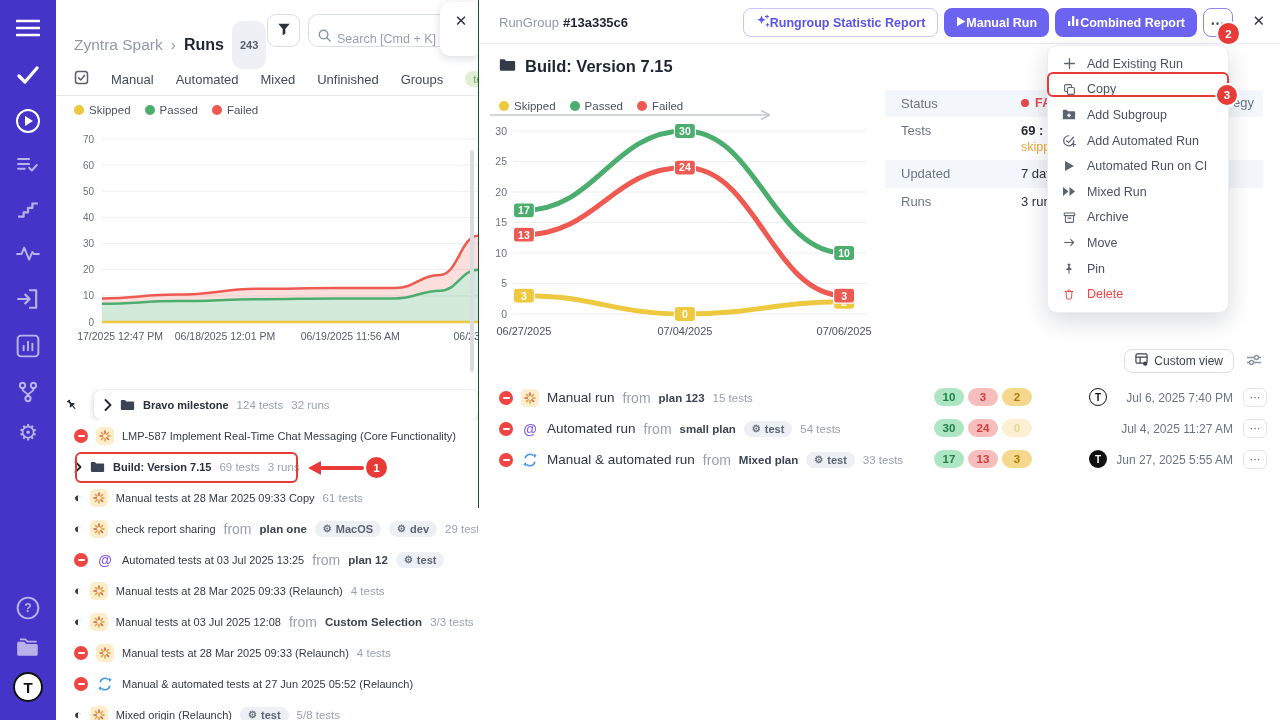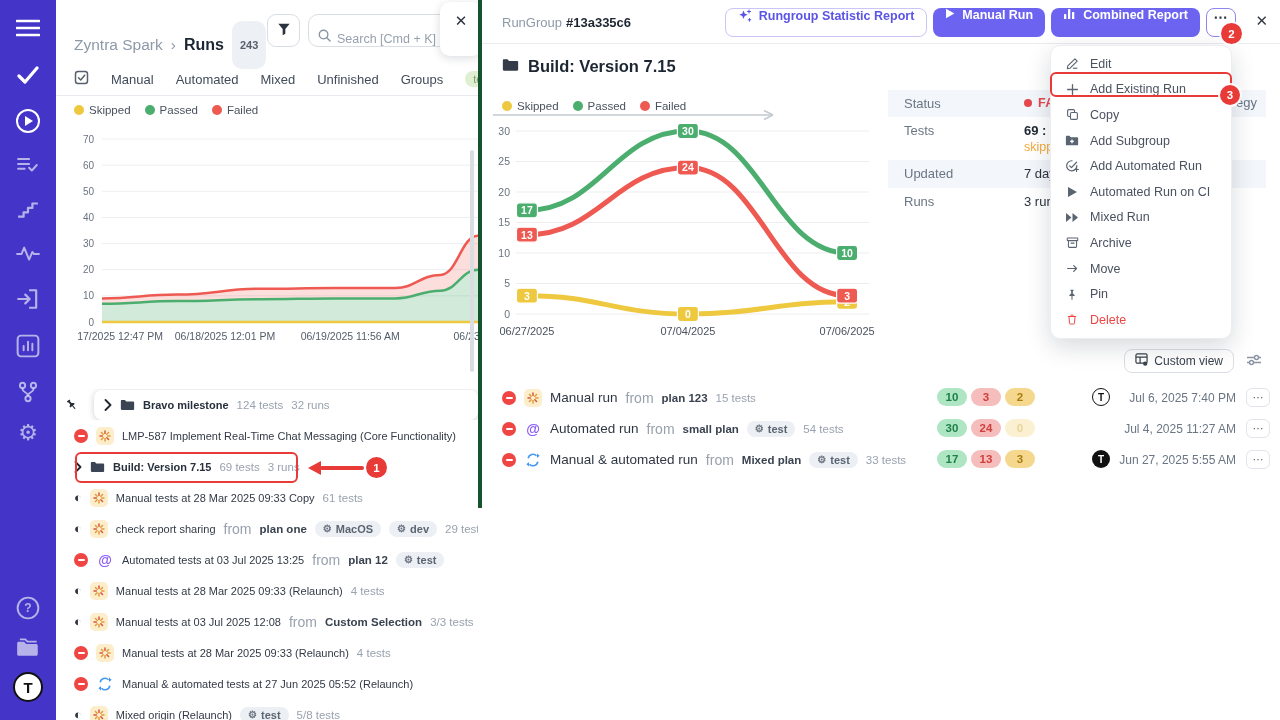--- a/index.html
+++ b/index.html
@@ -69,26 +69,26 @@
   
   .ann-box { position:absolute; border:2.5px solid #e83b38; border-radius:6px; z-index:30; pointer-events:none; }
   .ann-circle { position:absolute; width:21px; height:21px; border-radius:50%; background:#e83b38; color:#fff;
     display:flex; align-items:center; justify-content:center; font-size:11.5px; font-weight:bold; z-index:80;
     box-shadow:0 0 0 2px rgba(255,255,255,.9); }
   #ann-arrow-head { position:absolute; left:252px; top:461px; width:0; height:0; border-top:7px solid transparent;
     border-bottom:7px solid transparent; border-right:13px solid #e83b38; z-index:30; }
   #ann-arrow-bar { position:absolute; left:264px; top:466px; width:44px; height:4px; background:#e83b38; border-radius:2px; z-index:30; }
 
   
-  #rpanel { position:absolute; left:478px; top:0; width:802px; height:508px; background:#fff; border-left:4px solid #14532d; }
+  #rpanel { position:absolute; left:478px; top:0; width:802px; height:508px; background:#fff; border-left:1px solid #14532d; }
   #r-header { position:absolute; left:0; top:0; width:802px; height:44px; border-bottom:1px solid #e9ebef; }
   #rg-label { position:absolute; left:20px; top:15px; font-size:13px; color:#8e99a8; }
   #rg-label b { color:#1d2633; margin-left:4px; }
   #r-buttons { position:absolute; right:48px; top:8px; display:flex; gap:6px; height:29px; }
-  .btn { display:flex; gap:7px; border-radius:8px; font-size:12.5px; font-weight:bold; padding:0 12px; cursor:pointer; }
+  .btn { display:flex; align-items:center; border-radius:8px; font-size:12.5px; font-weight:bold; padding:0 12px; cursor:pointer; }
   .btn.outline { border:1.5px solid #c9c5f8; color:#5b54e8; background:#fff; }
   .btn.filled { background:#6c63f0; color:#fff; }
   .btn.more { width:30px; padding:0; justify-content:center; border:1.5px solid #8d85f3; background:#fff; color:#2b313b;
     font-size:14px; letter-spacing:1px; }
   #r-close { position:absolute; right:16px; top:12px; font-size:15px; color:#333a44; cursor:pointer; }
   #r-title { position:absolute; left:20px; top:57px; display:flex; align-items:center; gap:9px; font-size:16.5px; font-weight:bold; color:#1d2633; }
   #legend-right { position:absolute; left:20px; top:100px; }
   #legend-arrow { position:absolute; left:10px; top:108px; }
 
   
@@ -748,29 +748,20 @@
           <span class="avatarT filled">T</span>
           <span class="rdate">Jun 27, 2025 5:55 AM</span>
           <span class="rmore">⋯</span>
         </div>
       </div>
 
     <div id="menu">
         <div class="mitem">
           <span class="mic">
             <svg width="13" height="13" viewBox="0 0 16 16">
-              <path d="M8.5 13.8H14" stroke="currentColor" stroke-width="1.4"></path>
-              <path d="M11 2.2l2.8 2.8L5 13.8l-3.3.5.5-3.3z" stroke="currentColor" stroke-width="1.4" fill="none" stroke-linejoin="round"></path>
-            </svg>
-          </span>
-          <span>Edit</span>
-        </div>
-        <div class="mitem">
-          <span class="mic">
-            <svg width="13" height="13" viewBox="0 0 16 16">
               <path d="M8 2v12M2 8h12" stroke="currentColor" stroke-width="1.6" stroke-linecap="round"></path>
             </svg>
           </span>
           <span>Add Existing Run</span>
         </div>
         <div class="mitem">
           <span class="mic">
             <svg width="13" height="13" viewBox="0 0 16 16">
               <rect x="2" y="2" width="8.5" height="8.5" rx="1.5" stroke="currentColor" stroke-width="1.4" fill="none"></rect>
               <rect x="5.5" y="5.5" width="8.5" height="8.5" rx="1.5" stroke="currentColor" stroke-width="1.4" fill="#fff"></rect>

